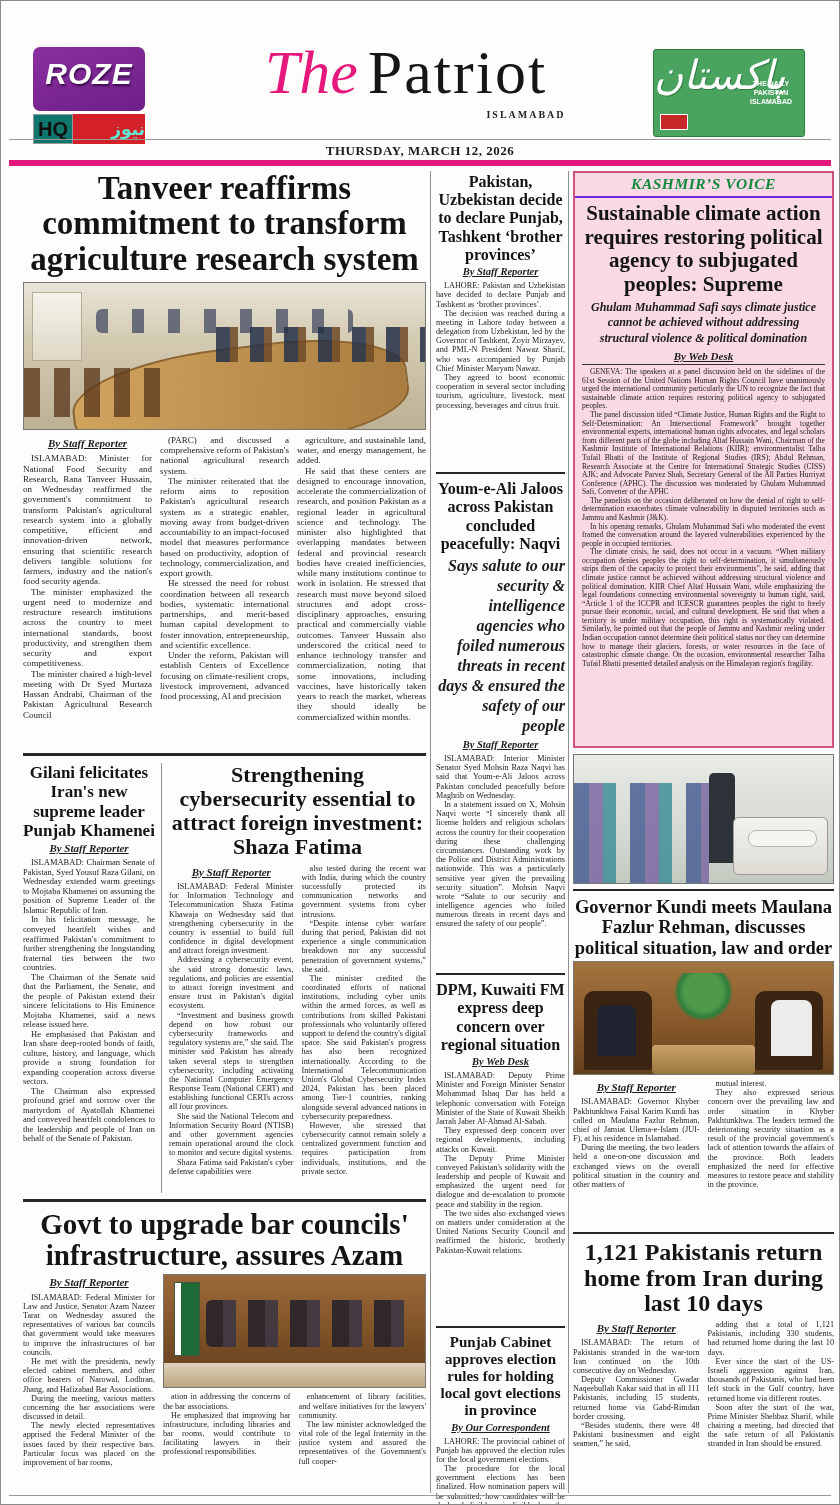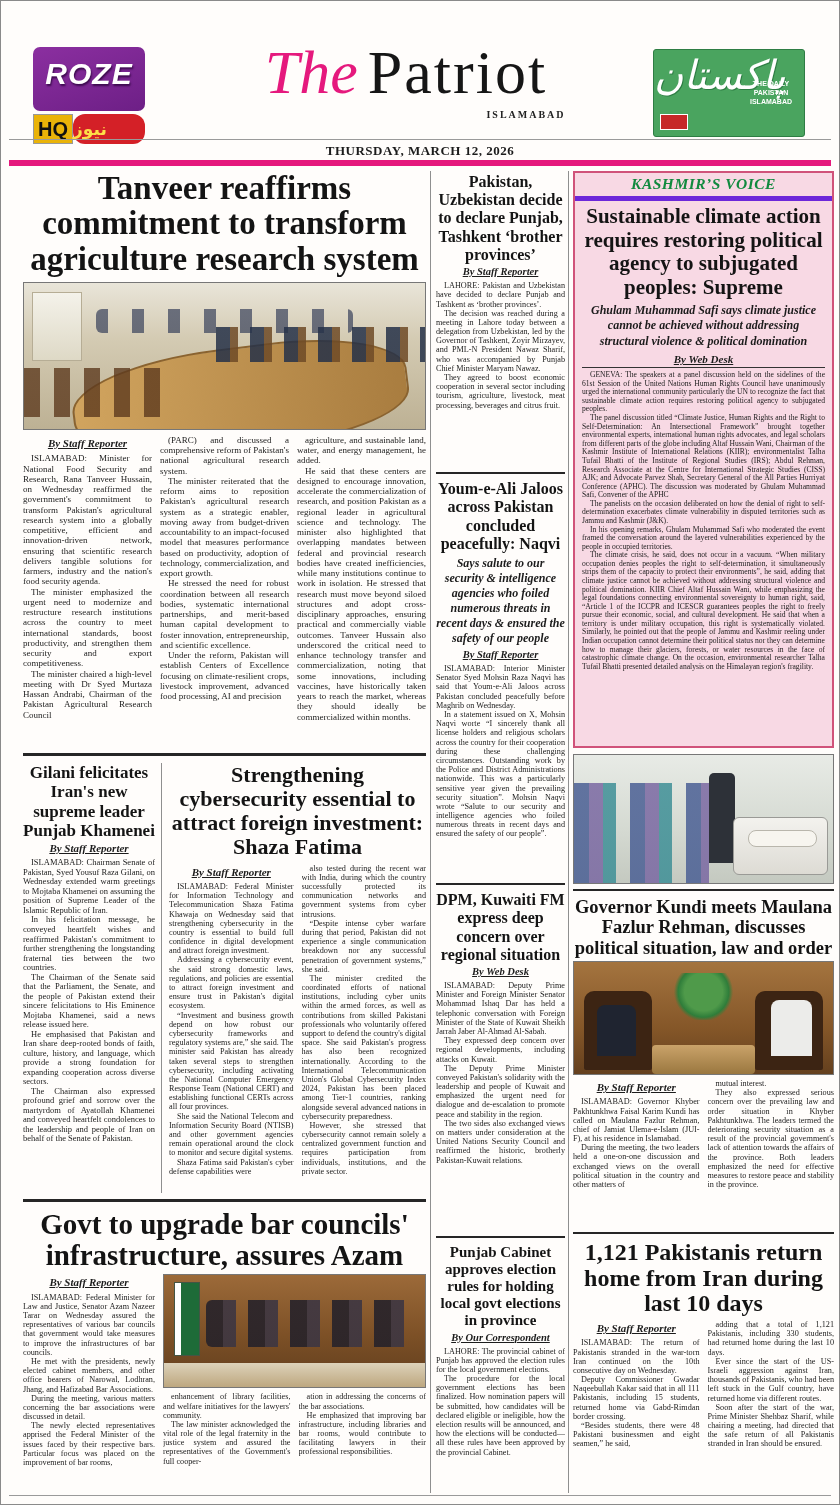--- a/index.html
+++ b/index.html
@@ -6,25 +6,25 @@
   #page{position:relative;width:840px;height:1505px;background:#fffdfb;margin:0 auto;
         border:1px solid #8a8a8a;box-sizing:border-box;overflow:hidden;
         font-family:"Liberation Serif","DejaVu Serif",serif;color:#1c1c1c;}
   
   .logo-roze{position:absolute;left:32px;top:46px;width:112px;height:88px;}
   .roze-top{height:64px;background:linear-gradient(160deg,#8b2fa0,#6d1f86);color:#fff;
             font-family:"Liberation Sans",sans-serif;font-weight:bold;font-style:italic;
             font-size:30px;text-align:center;line-height:54px;border-radius:7px;
             text-shadow:1px 2px 2px #3c0b4e;letter-spacing:1px;}
   .roze-bottom{display:flex;height:30px;margin-top:3px;}
-  .roze-hq{flex:0 0 38px;background:#eab308;border:1px solid #999;color:#111;
+  .roze-hq{flex:0 0 38px;background:#0f766e;border:1px solid #999;color:#111;
            font-family:"Liberation Sans",sans-serif;font-weight:bold;font-size:20px;
            text-align:center;line-height:28px;}
-  .roze-urdu{flex:1;background:#d42027;color:#fde047;font-family:"DejaVu Sans",sans-serif;
-             font-weight:bold;font-size:17px;text-align:left;line-height:30px;border-radius:12px;}
+  .roze-urdu{flex:1;background:#d42027;color:#5eead4;font-family:"DejaVu Sans",sans-serif;
+             font-weight:bold;font-size:17px;text-align:right;line-height:30px;}
   .title-block{position:absolute;left:190px;top:40px;width:430px;text-align:center;}
   .masthead{font-size:62px;line-height:1.0;white-space:nowrap;}
   .masthead .the{color:#e5197d;font-style:italic;margin-right:10px;}
   .masthead .name{color:#161616;letter-spacing:2px;}
   .city{font-size:10px;font-weight:bold;letter-spacing:2px;color:#222;margin-top:6px;
         transform:translateX(120px);}
   .logo-dp{position:absolute;right:34px;top:48px;width:150px;height:86px;background:#4aa45f;
            border:1px solid #2e7d44;border-radius:3px;overflow:hidden;}
   .dp-urdu{position:absolute;left:0;top:2px;font-family:"DejaVu Sans",sans-serif;
            color:#fff;font-size:40px;font-style:italic;text-shadow:1px 1px 0 #2e7d44;}
@@ -71,28 +71,28 @@
   .bar-row{display:flex;gap:8px;margin-top:4px;}
   .bar-c1{flex:0 0 132px;font-size:8.2px;line-height:1.12;}
   .bar-c1 .body{height:238px;}
   .bar-right{flex:1;min-width:0;}
   .photo-bar{height:112px;background:linear-gradient(180deg,#9c6a39 0%,#7c5026 55%,#5f3c1d 100%);}
   .bar-cols{margin-top:4px;height:98px;font-size:8.2px;line-height:1.12;}
   
   .group-mid .byline{font-size:10.5px;}
   .mid-body{font-size:8.2px;line-height:1.12;}
   .uz-body{height:186px;}
-  .youm-sub{font-weight:bold;font-style:italic;font-size:12px;line-height:1.25;text-align:center;margin:3px 0;}
+  .youm-sub{font-weight:bold;font-style:italic;font-size:16px;line-height:1.25;text-align:right;margin:3px 0;}
   .youm-body{height:214px;}
   .dpm-body{height:250px;}
   .pj-body{height:168px;}
   
   .kv-box{height:577px;box-sizing:border-box;border:2px solid #d0537a;background:#f8d9e4;
           padding:4px 7px;}
-  .kv-label{margin:-4px -7px 4px;border-bottom:5px solid #6d28d9;text-align:center;
+  .kv-label{margin:-4px -7px 4px;border-bottom:2px solid #6d28d9;text-align:center;
             color:#118a3f;font-weight:bold;font-style:italic;font-size:15.5px;
             padding:2px 0 3px;letter-spacing:.5px;}
   .kv-head{font-size:21px;line-height:1.12;}
   .kv-sub{font-weight:bold;font-style:italic;font-size:12px;line-height:1.28;text-align:center;margin:4px 6px;}
   .kv-byline{margin:1px 0 3px;border-bottom:1px solid #333;padding-bottom:2px;}
   .kv-body{font-size:7.6px;line-height:1.13;height:382px;}
   .photo-hospital{height:128px;margin-top:6px;background:linear-gradient(180deg,#e8ebe6 0%,#d4d9d1 60%,#c4c9c0 100%);}
   .photo-kundi{height:112px;margin-top:3px;background:linear-gradient(180deg,#a4743f 0%,#845628 60%,#64401e 100%);}
   .kundi-cols{margin-top:4px;height:148px;font-size:8.2px;line-height:1.12;}
   .iran-cols{margin-top:3px;height:158px;font-size:8.2px;line-height:1.12;}
@@ -250,28 +250,28 @@
         </div>
         <div class="bar-right">
           <div class="photo photo-bar">
             <div class="shape bar-flag"></div>
             <div class="shape bar-people"></div>
             <div class="shape bar-table"></div>
           </div>
           <div class="cols bar-cols">
             <div class="col">
               <div class="body" style="height:98px">
+                  <p>ation in addressing the concerns of the bar associations.</p>
+                  <p>He emphasized that improving bar infrastructure, including libraries and bar rooms, would contribute to facilitating lawyers in their professional responsibilities.</p>
+                </div>
+            </div>
+            <div class="col">
+              <div class="body" style="height:98px">
                   <p>enhancement of library facilities, and welfare initiatives for the lawyers' community.</p>
                   <p>The law minister acknowledged the vital role of the legal fraternity in the justice system and assured the representatives of the Government's full cooper-</p>
-                </div>
-            </div>
-            <div class="col">
-              <div class="body" style="height:98px">
-                  <p>ation in addressing the concerns of the bar associations.</p>
-                  <p>He emphasized that improving bar infrastructure, including libraries and bar rooms, would contribute to facilitating lawyers in their professional responsibilities.</p>
                 </div>
             </div>
           </div>
         </div>
       </div>
     </section>
   </div>
 
   <div class="vrule" style="left:429px"></div>
 

